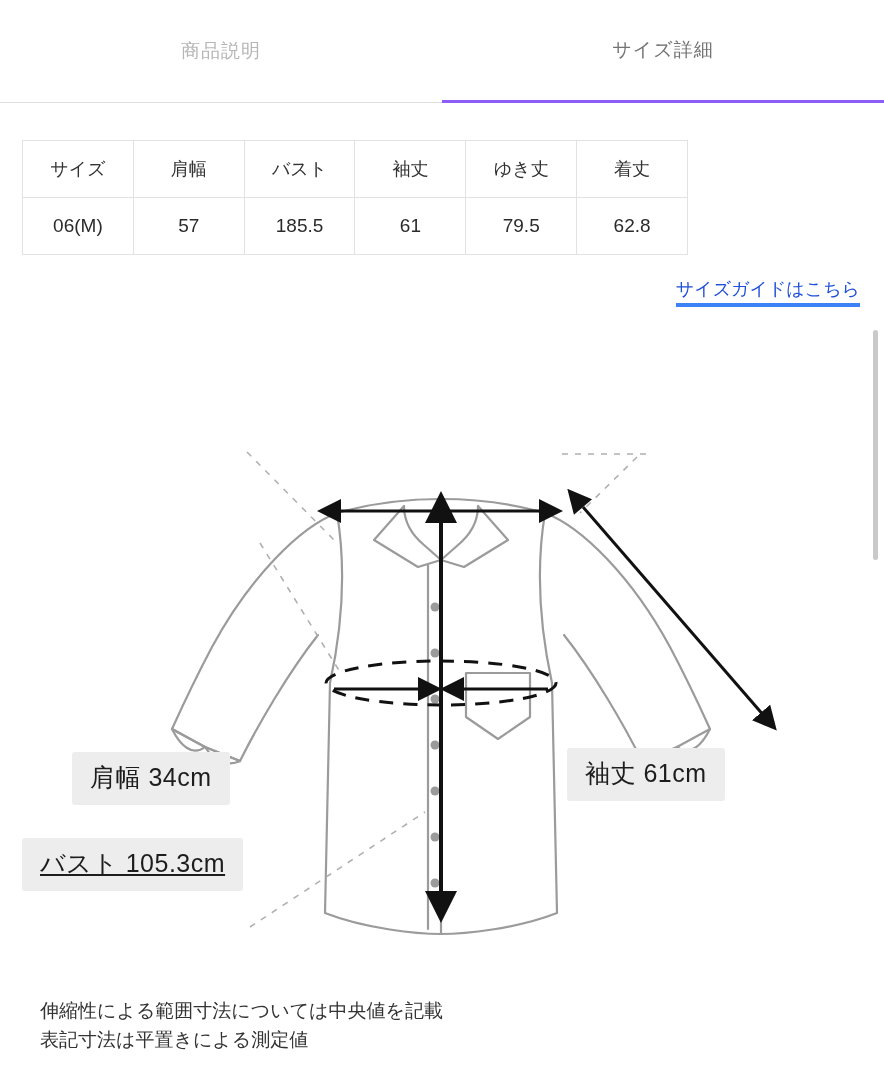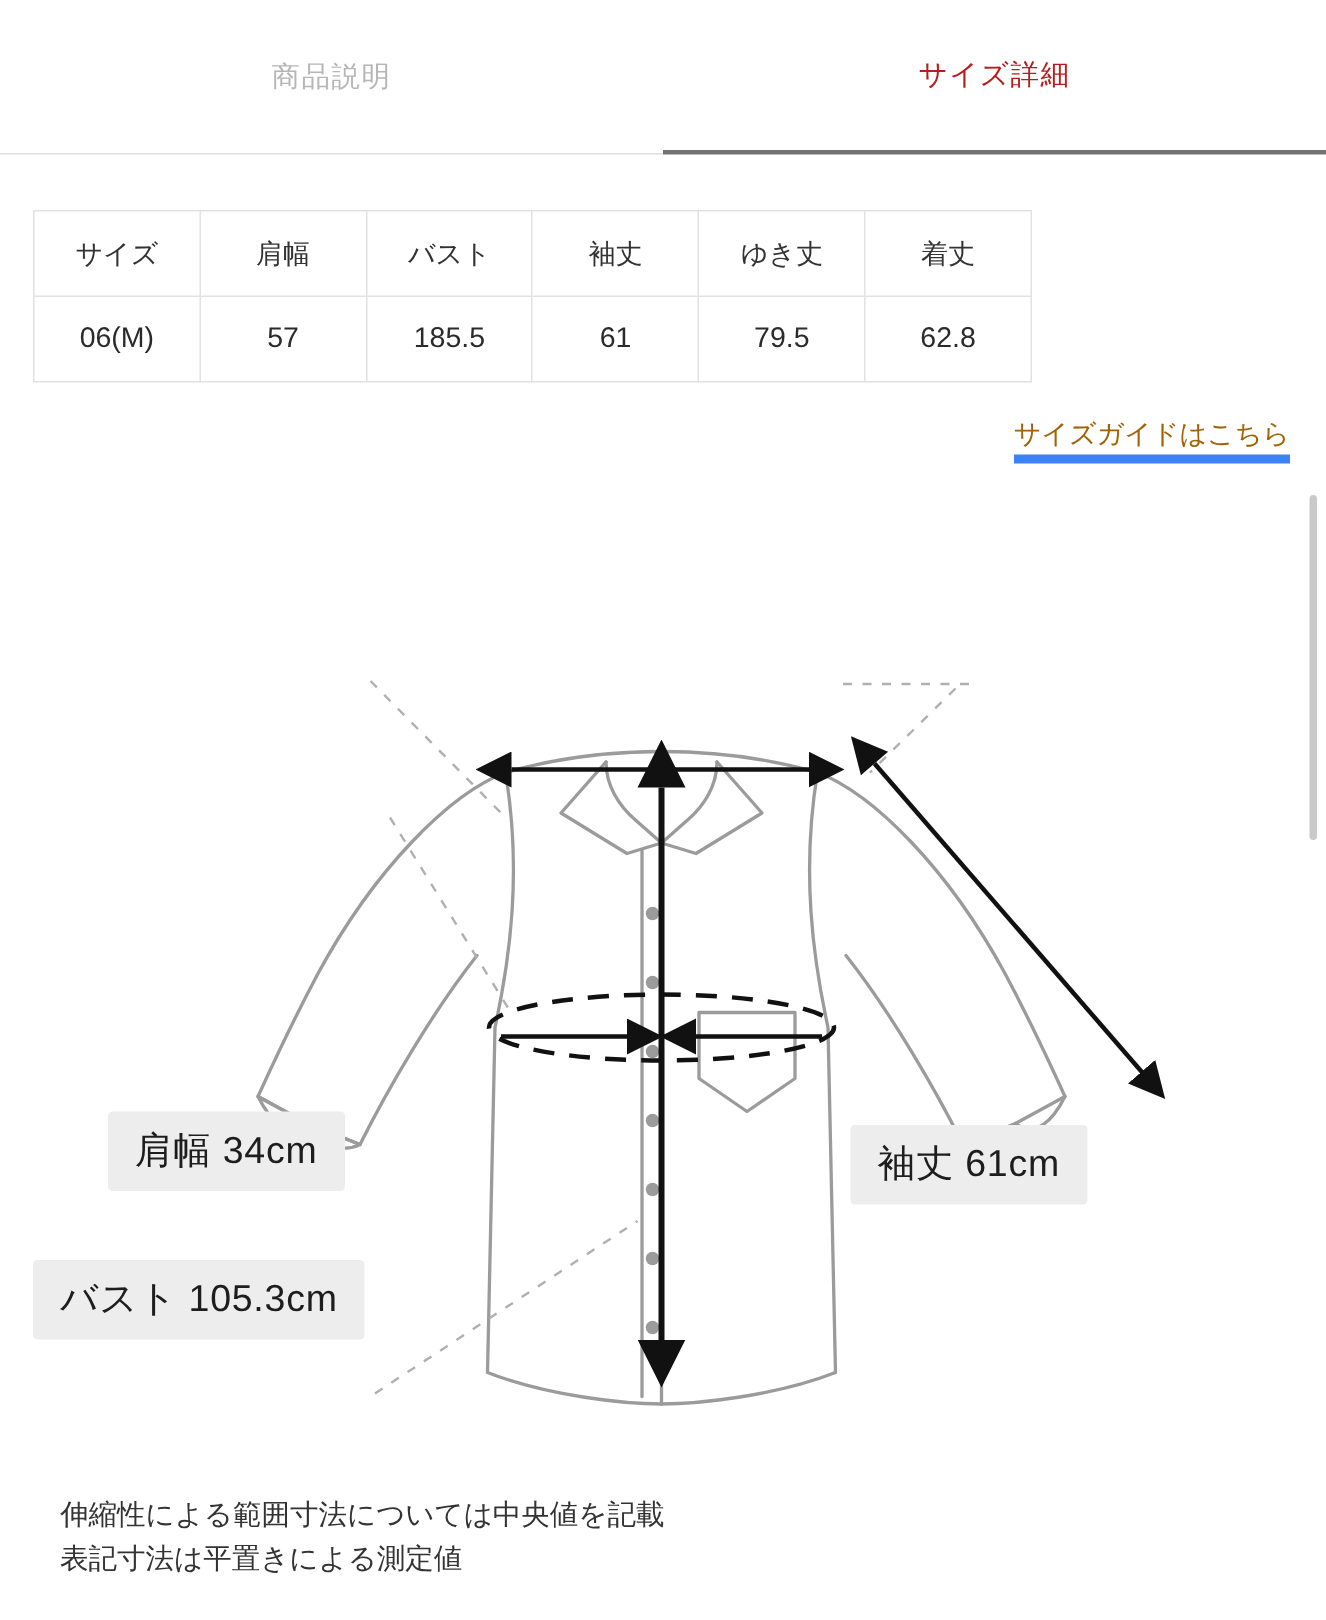--- a/index.html
+++ b/index.html
@@ -32,22 +32,22 @@
     font-size: 19px;
     letter-spacing: 1px;
     box-sizing: border-box;
     border-bottom: 1px solid #dedede;
     cursor: pointer;
   }
   .tab.inactive {
     color: #b6b6b6;
   }
   .tab.active {
-    color: #b91c1c;
-    border-bottom: 3px solid #737373;
+    color: #737373;
+    border-bottom: 3px solid #8b5cf6;
   }
 
   
   .table-wrap {
     margin: 37px 22px 0 22px;
   }
   table.size-table {
     border-collapse: collapse;
     width: 666px;
     table-layout: fixed;
@@ -66,22 +66,22 @@
     color: #333333;
   }
 
   
   .guide-link-row {
     text-align: right;
     margin: 22px 24px 0 0;
   }
   .guide-link {
     font-size: 18px;
-    color: #a16207;
-    border-bottom: 6px solid #3b82f6;
+    color: #1d4ed8;
+    border-bottom: 4px solid #3b82f6;
     padding-bottom: 2px;
     cursor: pointer;
     display: inline-block;
     margin-left: 40px;
   }
 
   
   .diagram {
     position: relative;
     width: 884px;
@@ -96,23 +96,23 @@
   .callout {
     position: absolute;
     background: #ededed;
     color: #1d1d1d;
     font-size: 25px;
     padding: 9px 18px 11px 18px;
     border-radius: 3px;
     white-space: nowrap;
     letter-spacing: 0.5px;
   }
-  #callout-shoulder { left: 72px;  top: 422px; }
+  #callout-shoulder { left: 72px;  top: 435px; }
   #callout-sleeve   { left: 567px; top: 431px; }
-  #callout-bust     { left: 22px;  top: 521px; }
+  #callout-bust     { left: 22px;  top: 521px; text-decoration: underline; }
 
   
   .notes {
     position: absolute;
     left: 40px;
     top: 996px;
     font-size: 19px;
     line-height: 1.55;
     color: #333333;
   }

